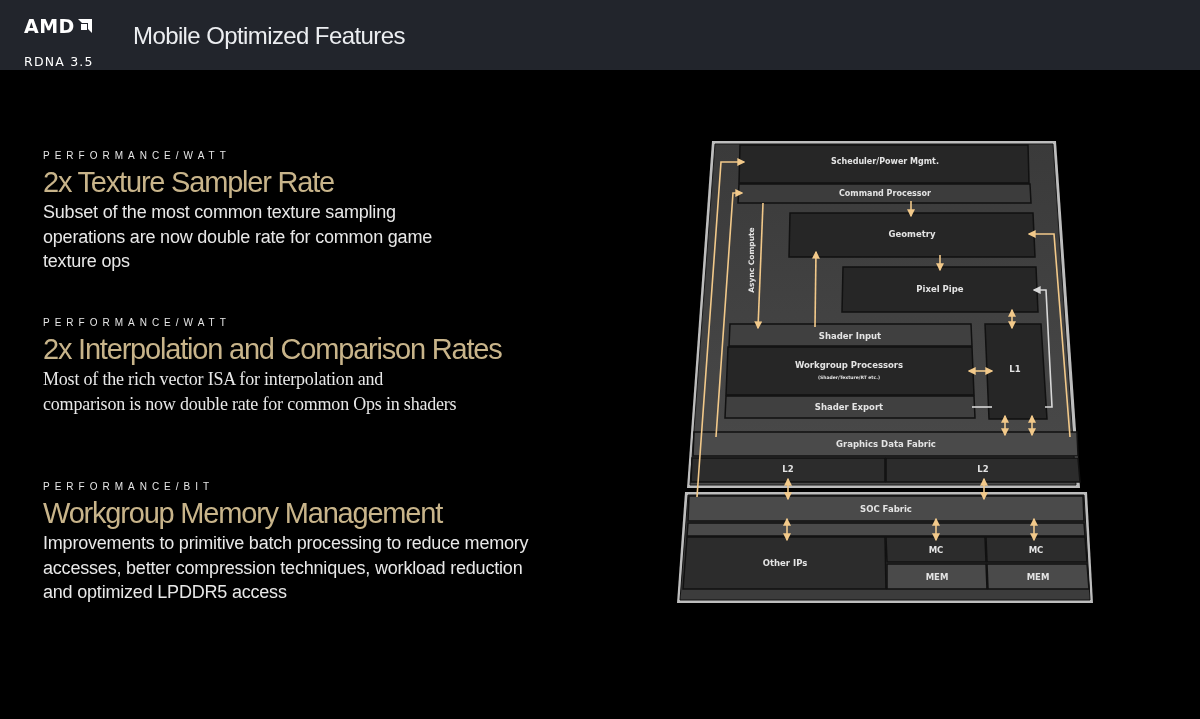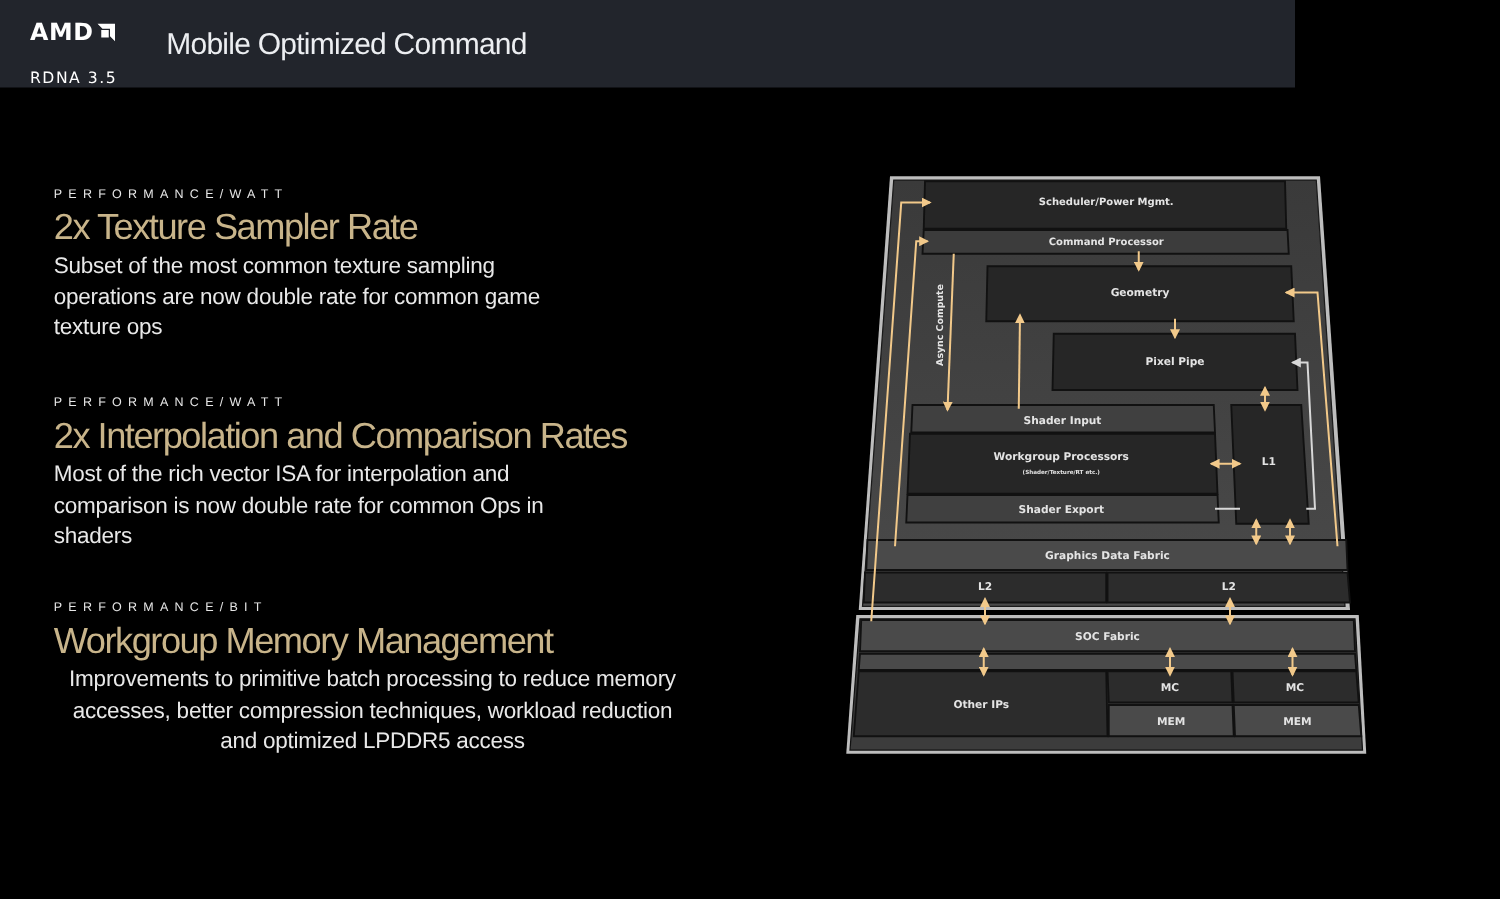--- a/index.html
+++ b/index.html
@@ -1,17 +1,17 @@
 <!DOCTYPE html>
 <html><head>
 <meta charset="utf-8">
 <style>
   html, body { margin:0; padding:0; }
   body { width:1200px; height:719px; background:#000; overflow:hidden; position:relative; font-family:"Liberation Sans", sans-serif; }
-  .topbar { position:absolute; left:0; top:0; width:1036px; height:70px; background:#22252c; }
+  .topbar { position:absolute; left:0; top:0; width:1200px; height:70px; background:#22252c; }
   .logo { position:absolute; left:24px; top:16px; color:#fff; }
   .logo .amd { font-family:"DejaVu Sans", sans-serif; font-weight:bold; font-size:19px; letter-spacing:0.5px; line-height:20px; display:flex; align-items:center; }
   .logo .amd svg { margin-left:2px; }
   .logo .rdna { font-family:"DejaVu Sans", sans-serif; font-size:12.5px; letter-spacing:1.2px; line-height:16px; margin-top:18px; }
   .title { position:absolute; left:133px; top:22px; font-size:24px; color:#eceef1; letter-spacing:-0.6px; font-weight:300; }
   .feature { position:absolute; left:43px; width:530px; }
   .cat { font-size:10px; letter-spacing:5px; color:#e6e6e6; line-height:18px; }
   .head { font-size:29px; color:#c8b48a; letter-spacing:-1.2px; line-height:34px; margin-top:0; }
   .desc { font-size:18px; color:#e8e8e8; line-height:24.5px; letter-spacing:-0.2px; margin-top:1px; }
   .diagram { position:absolute; left:670px; top:135px; width:440px; height:480px; }
@@ -26,39 +26,39 @@
       <span>AMD</span>
       <svg width="16" height="16" viewBox="0 0 16 16">
         <path d="M1 1 H15 V15 L11 11 V5 H5 Z" fill="#fff"></path>
         <path d="M1 6 L5 10 V11 H10 L15 15 H1 Z" fill="#fff" opacity="0"></path>
         <path d="M4 6 H10 V12 H4 Z" fill="#fff"></path>
         <path d="M4 6 L1 9 V15 H7 L10 12 Z" fill="#22252c" opacity="0"></path>
       </svg>
     </div>
     <div class="rdna">RDNA 3.5</div>
   </div>
-  <div class="title">Mobile Optimized Command</div>
+  <div class="title">Mobile Optimized Features</div>
 </div>
 
 <div class="feature" style="top:147px;">
   <div class="cat">PERFORMANCE/WATT</div>
   <div class="head">2x Texture Sampler Rate</div>
   <div class="desc" style="width:420px;">Subset of the most common texture sampling operations are now double rate for common game texture ops</div>
 </div>
 
 <div class="feature" style="top:314px;">
   <div class="cat">PERFORMANCE/WATT</div>
   <div class="head">2x Interpolation and Comparison Rates</div>
-  <div class="desc" style="width:420px;">Most of the rich vector ISA for interpolation and comparison is now double rate for common Ops in shaders</div>
+  <div class="desc" style="width:420px;font-family:Liberation Serif, serif;">Most of the rich vector ISA for interpolation and comparison is now double rate for common Ops in shaders</div>
 </div>
 
 <div class="feature" style="top:478px;">
   <div class="cat">PERFORMANCE/BIT</div>
   <div class="head">Workgroup Memory Management</div>
-  <div class="desc" style="width:510px;text-align:center;">Improvements to primitive batch processing to reduce memory accesses, better compression techniques, workload reduction and optimized LPDDR5 access</div>
+  <div class="desc" style="width:510px;">Improvements to primitive batch processing to reduce memory accesses, better compression techniques, workload reduction and optimized LPDDR5 access</div>
 </div>
 
 <div class="diagram">
   <svg width="440" height="480" viewBox="670 135 440 480" xmlns="http://www.w3.org/2000/svg">
     <defs>
       <linearGradient id="bg" x1="0" y1="0" x2="0" y2="1">
         <stop offset="0" stop-color="#3a3a3a"></stop>
         <stop offset="1" stop-color="#4a4a4a"></stop>
       </linearGradient>
       <marker id="ah" viewBox="0 0 6 6" refX="5" refY="3" markerWidth="5" markerHeight="5" orient="auto-start-reverse">

